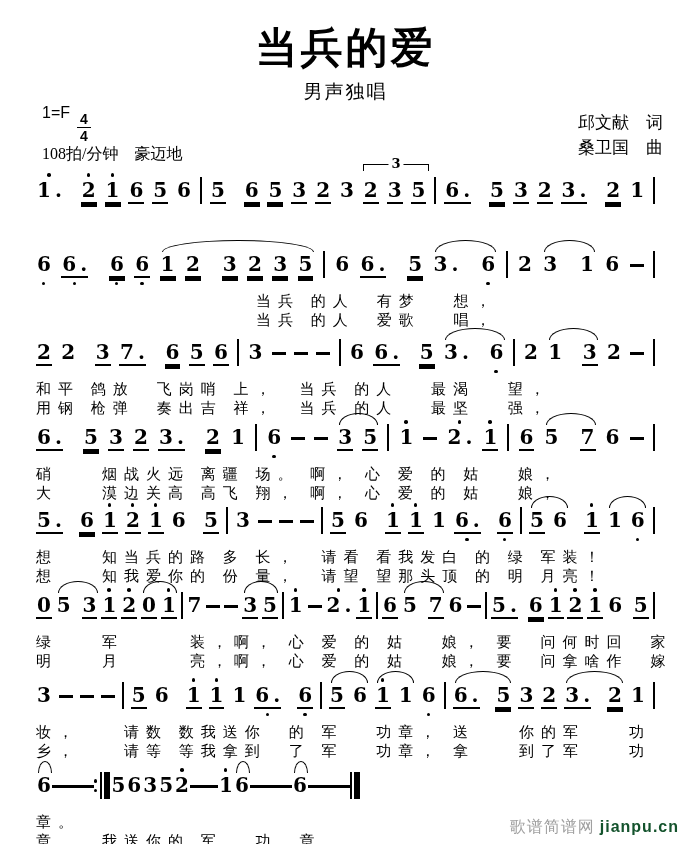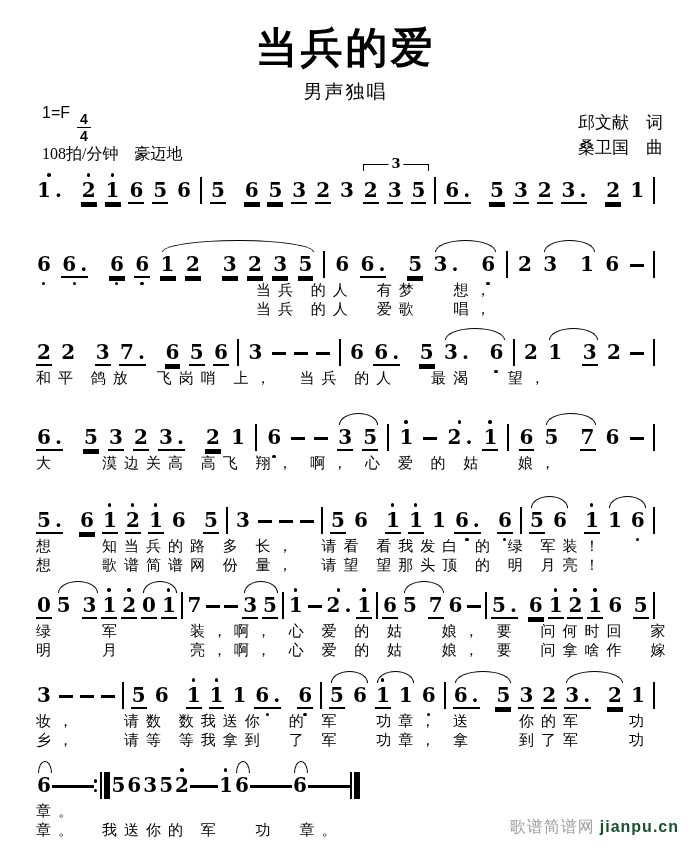--- a/index.html
+++ b/index.html
@@ -42,21 +42,21 @@
   .thick{width:6px;height:27px;background:#000;}
   .repdots{display:flex;flex-direction:column;justify-content:center;height:27px;margin-right:3px;}
   .repdots i{width:3.5px;height:3.5px;border-radius:50%;background:#000;margin:3px 0;}
   .spacer{width:2px;height:1px;}
   .slur{position:absolute;height:11px;border:1.5px solid #000;border-bottom:none;
         border-radius:50% 50% 0 0 / 100% 100% 0 0;}
   .tri{position:absolute;height:6px;border-top:1.5px solid #000;border-left:1.5px solid #000;
        border-right:1.5px solid #000;}
   .tri b{position:absolute;top:-9px;left:50%;transform:translateX(-50%);background:#fff;
          padding:0 3px;font-size:13px;font-weight:bold;}
-  .lyrics{margin-top:1px;}
+  .lyrics{margin-top:12px;}
   .lyric-row{font-size:15px;line-height:19px;letter-spacing:7px;white-space:pre;}
   .watermark{position:absolute;right:12px;bottom:6px;font-size:16px;letter-spacing:1px;}
   .wm-site{color:#a0a0a0;}
   .wm-domain{font-family:"Liberation Sans","DejaVu Sans",sans-serif;font-weight:bold;}
 </style>
 </head>
 <body>
 
 <div class="page">
   <div class="title">当兵的爱</div>
@@ -317,20 +317,21 @@
           </span>
           <span class="tok">
             <span class="dashline"></span>
           </span>
           <span class="bar"></span>
           <div class="slur" style="left: 409px; width: 58px; top: -2px;"></div>
           <div class="slur" style="left: 513px; width: 47px; top: -2px;"></div>
         </div>
         <div class="lyrics">
           <div class="lyric-row">和平 鸽放　飞岗哨 上，　当兵 的人　 最渴　 望，</div>
+          <div class="lyric-row">用钢 枪弹　奏出吉 祥，　当兵 的人　 最坚　 强，</div>
         </div>
       </div>
       <div class="system">
         <div class="notes">
           <span class="tok">
             <span class="base u1">6<span class="aug">.</span></span>
           </span>
           <span class="spacer"></span>
           <span class="tok">
             <span class="base u2">5</span>
@@ -399,20 +400,21 @@
             <span class="base">6</span>
           </span>
           <span class="tok">
             <span class="dashline"></span>
           </span>
           <span class="bar"></span>
           <div class="slur" style="left: 303px; width: 37px; top: -2px;"></div>
           <div class="slur" style="left: 510px; width: 48px; top: -2px;"></div>
         </div>
         <div class="lyrics">
+          <div class="lyric-row">硝　　烟战火远 离疆 场。 啊， 心 爱 的 姑　 娘，</div>
           <div class="lyric-row">大　　漠边关高 高飞 翔， 啊， 心 爱 的 姑　 娘，</div>
         </div>
       </div>
       <div class="system">
         <div class="notes">
           <span class="tok">
             <span class="base u1">5<span class="aug">.</span></span>
           </span>
           <span class="spacer"></span>
           <span class="tok">
@@ -496,21 +498,21 @@
           <span class="tok">
             <span class="base">6</span>
             <span class="dot-b"></span>
           </span>
           <span class="bar"></span>
           <div class="slur" style="left: 495px; width: 35px; top: -2px;"></div>
           <div class="slur" style="left: 573px; width: 35px; top: -2px;"></div>
         </div>
         <div class="lyrics">
           <div class="lyric-row">想　　知当兵的路 多 长，　请看 看我发白 的 绿 军装！</div>
-          <div class="lyric-row">想　　歌谱简谱网 份 量，　请望 望那头顶 的 明 月亮！</div>
+          <div class="lyric-row">想　　知我爱你的 份 量，　请望 望那头顶 的 明 月亮！</div>
         </div>
       </div>
       <div class="system">
         <div class="notes">
           <span class="tok">
             <span class="base u1">0</span>
           </span>
           <span class="tok">
             <span class="base">5</span>
           </span>

